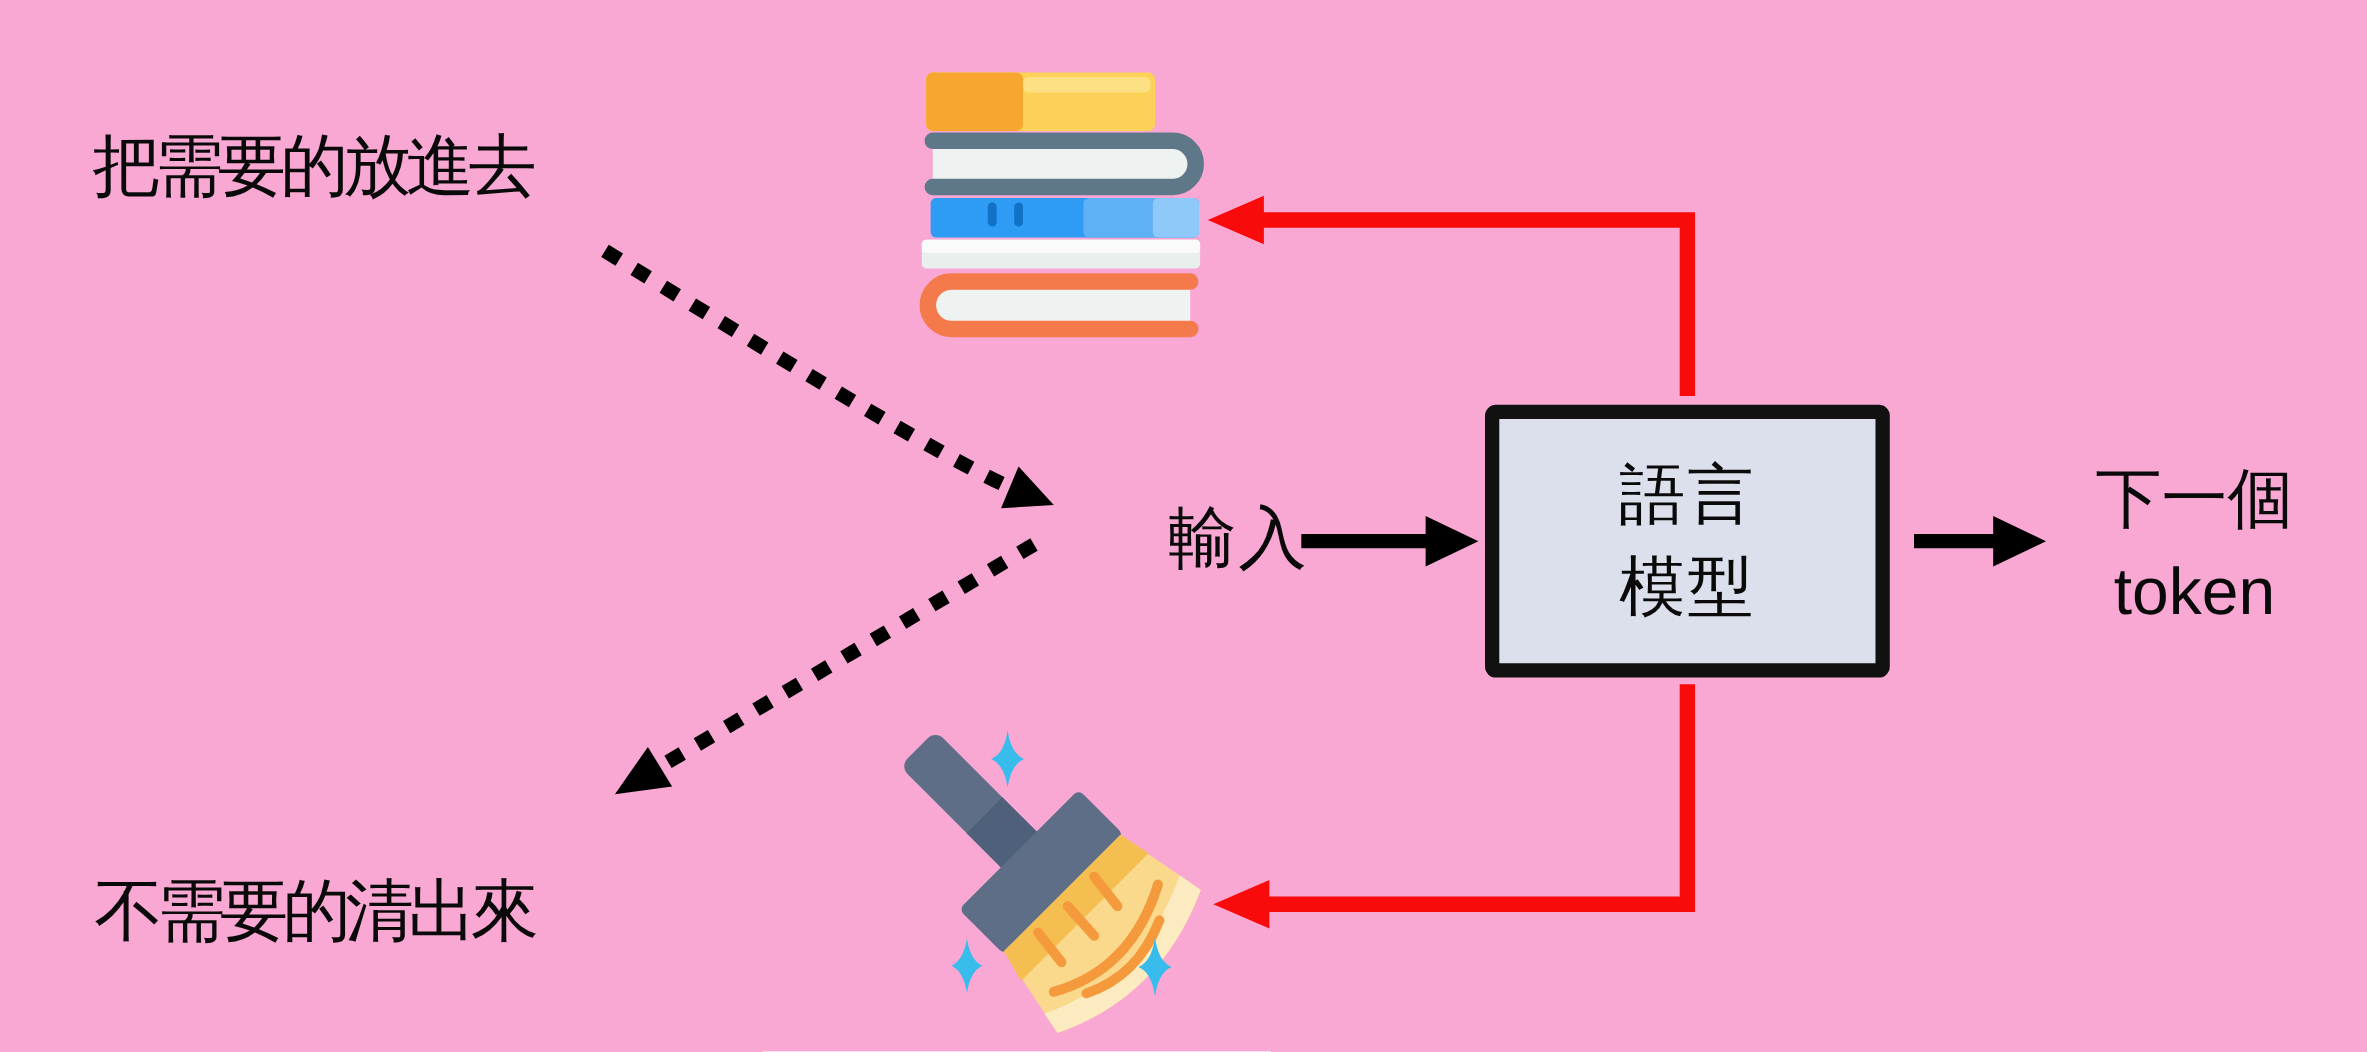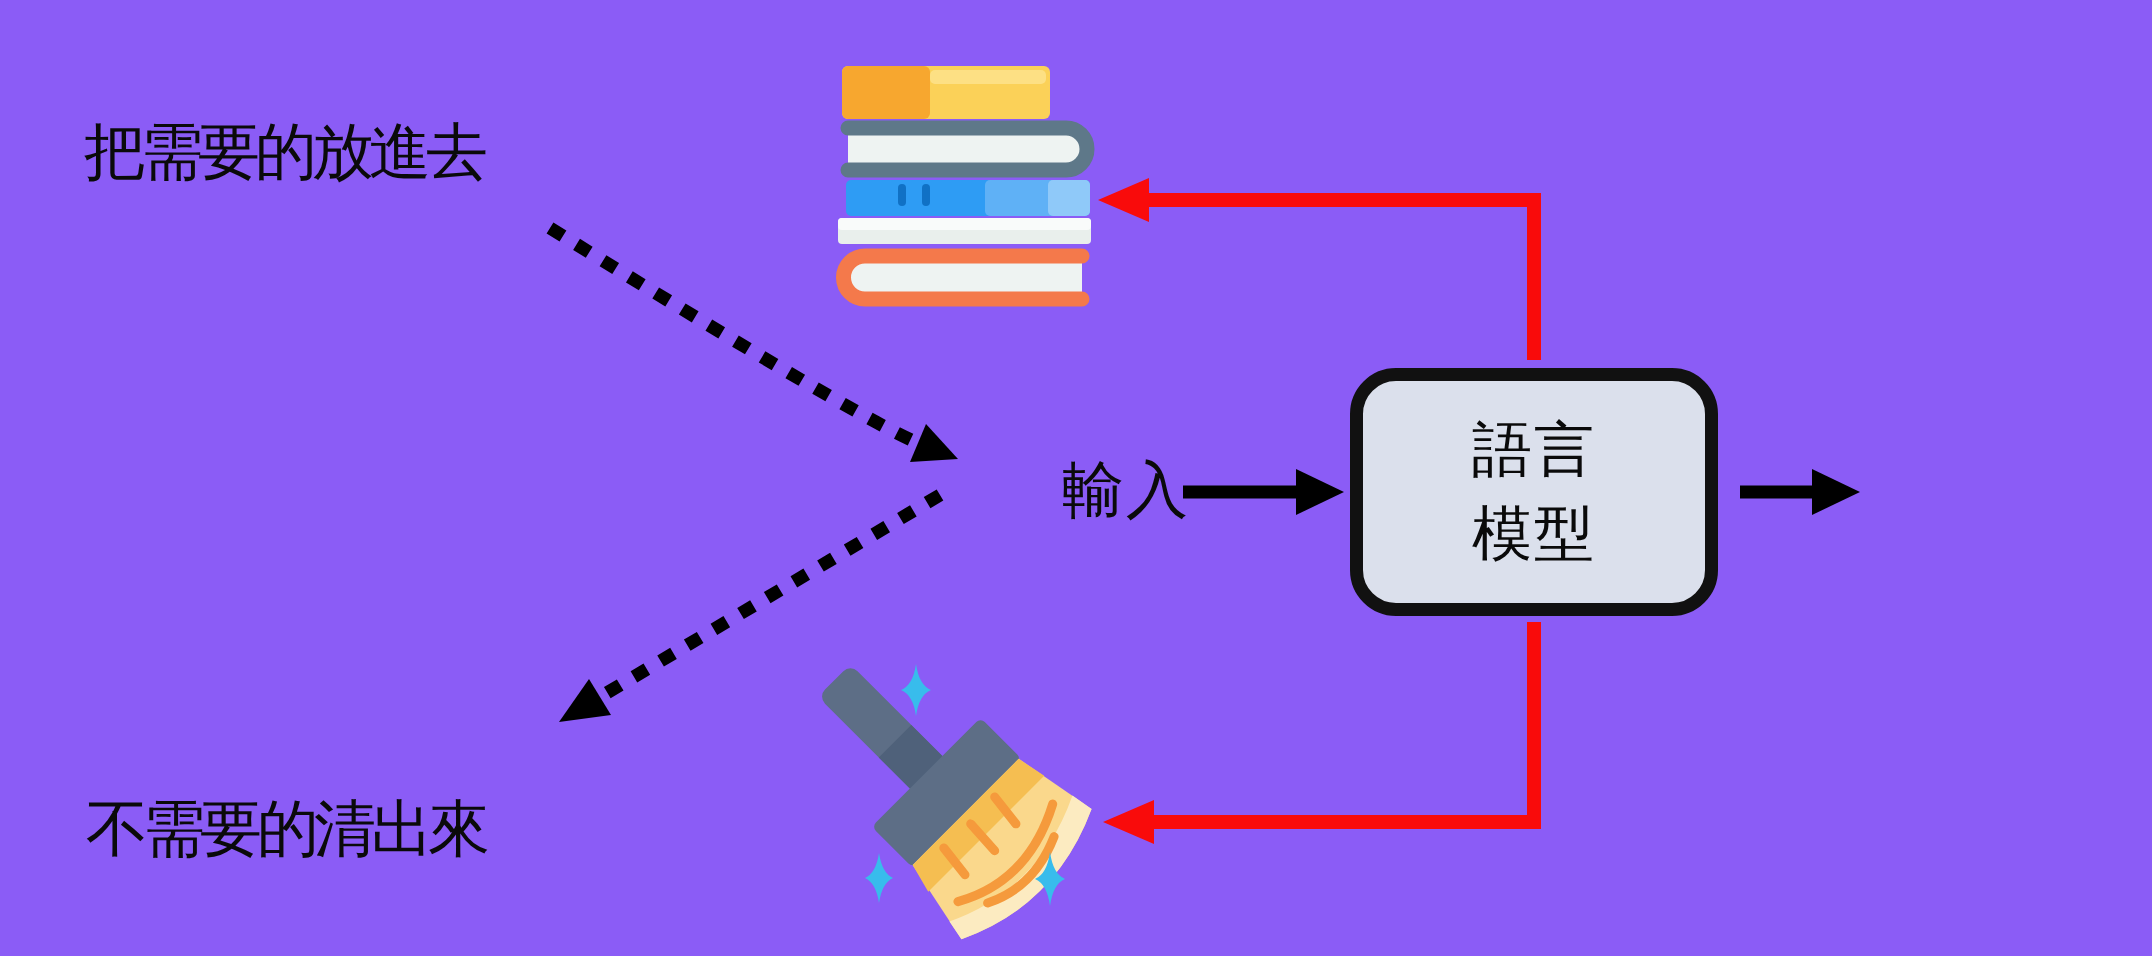--- a/index.html
+++ b/index.html
@@ -1,17 +1,17 @@
 <!DOCTYPE html>
 <html><head>
 <meta charset="utf-8">
 <style>
   html,body{margin:0;padding:0;background:#ffffff;}
   .canvas{
-    position:relative;width:2152px;height:956px;background:#8b5cf6;
+    position:relative;width:2152px;height:956px;background:#f9a8d4;
     font-family:"Liberation Sans",sans-serif;color:#0a0a0a;overflow:hidden;
   }
   .layer{position:absolute;left:0;top:0;}
   .t{position:absolute;white-space:nowrap;}
   .annot{font-size:62px;letter-spacing:-5px;line-height:72px;}
   .put{left:84px;top:116px;}
   .clean{left:86px;top:793px;text-align:right;}
   .inp{left:1056px;top:455px;width:140px;text-align:center;font-size:62px;line-height:70px;letter-spacing:2px;}
   .model-box{
     position:absolute;left:1350px;top:368px;width:368px;height:248px;box-sizing:border-box;
@@ -94,19 +94,23 @@
       <path d="M 1050 852 Q 1053 874 1065 879 Q 1053 884 1050 906 Q 1047 884 1035 879 Q 1047 874 1050 852 Z" fill="#38bcec"></path>
     </g>
   </svg>
 
   <div class="t annot put">把需要的放進去</div>
 
   <div class="t annot clean">不需要的清出來</div>
 
   <div class="t inp">輸入</div>
 
-  <div class="model-box" style="background-color: rgb(219, 224, 236); border-color: rgb(17, 17, 17);">
+  <div class="model-box" style="background-color: rgb(219, 224, 236); border-color: rgb(17, 17, 17); border-radius: 10px;">
     <div>語言</div>
     <div>模型</div>
   </div>
 
+  <div class="t out">
+    <div>下一個</div>
+    <div>token</div>
+  </div>
 
 </div>
 
 </body></html>

